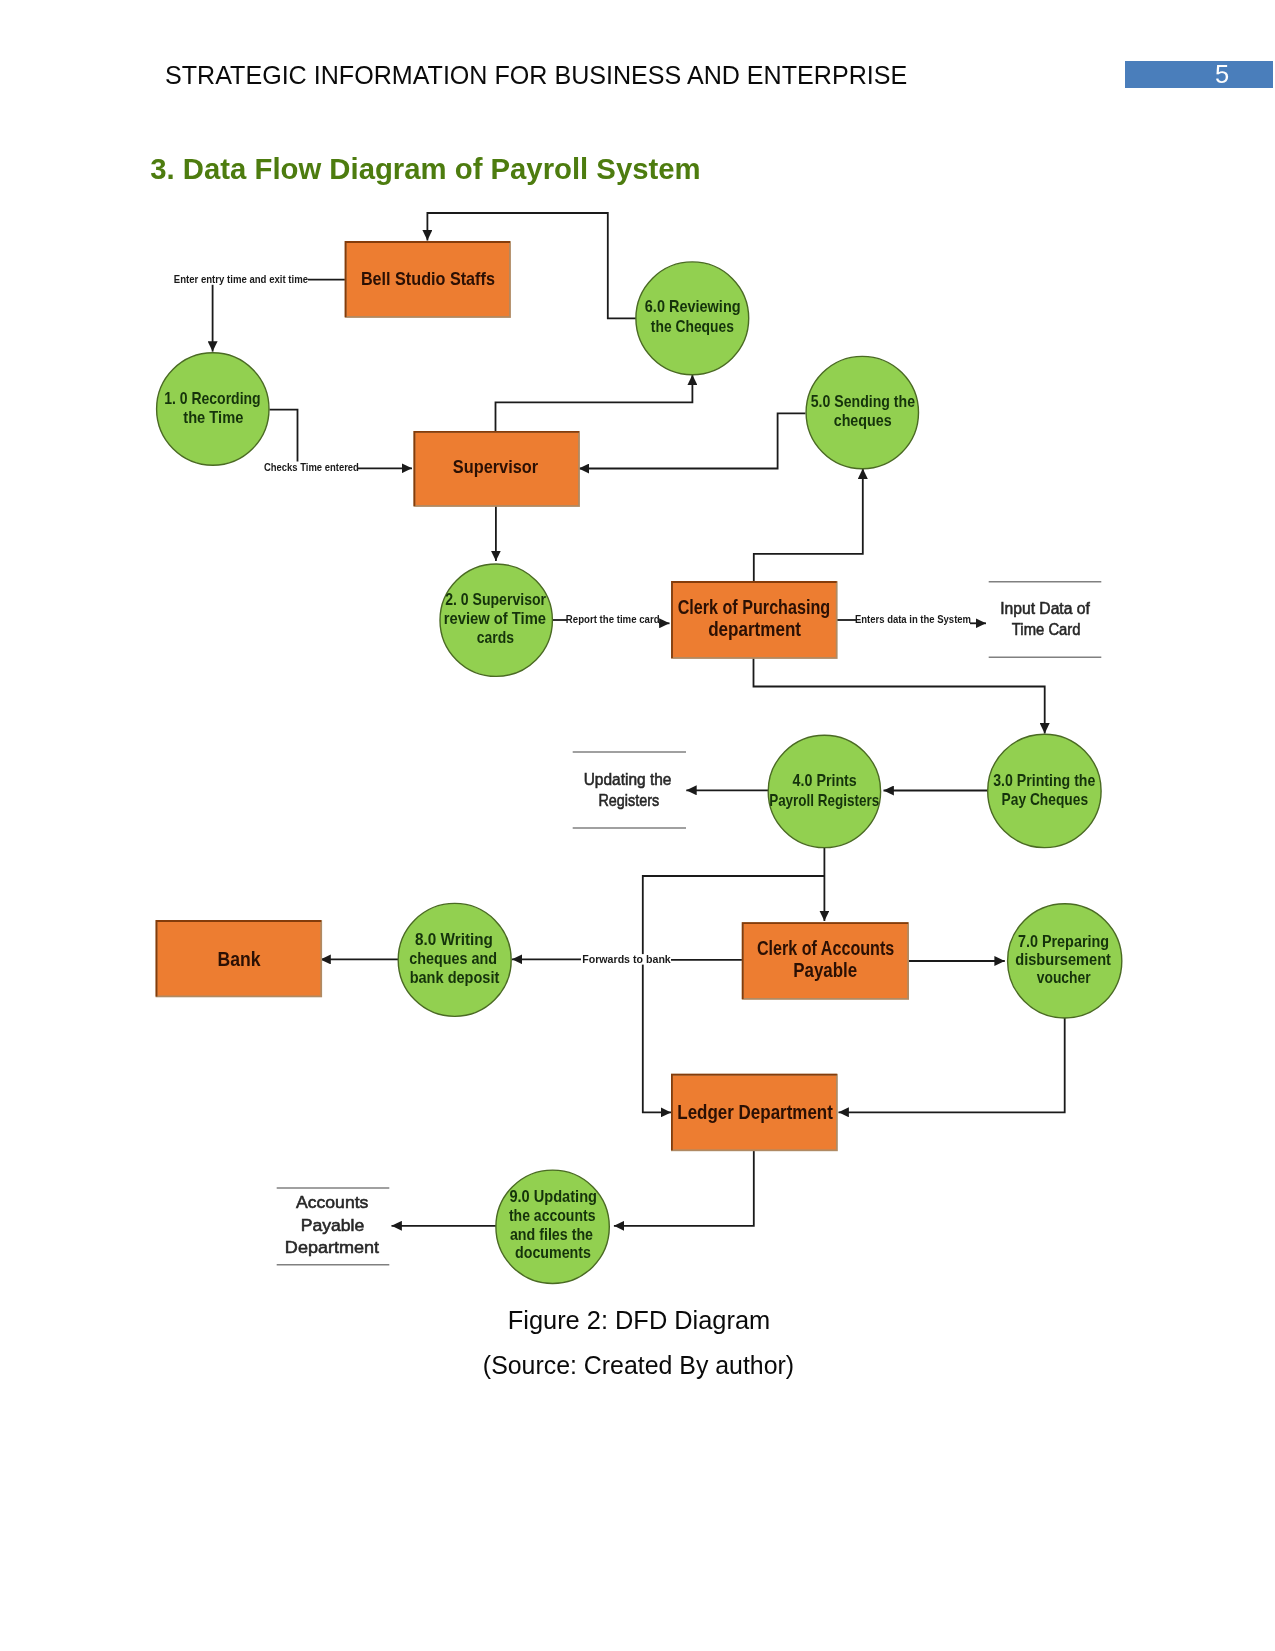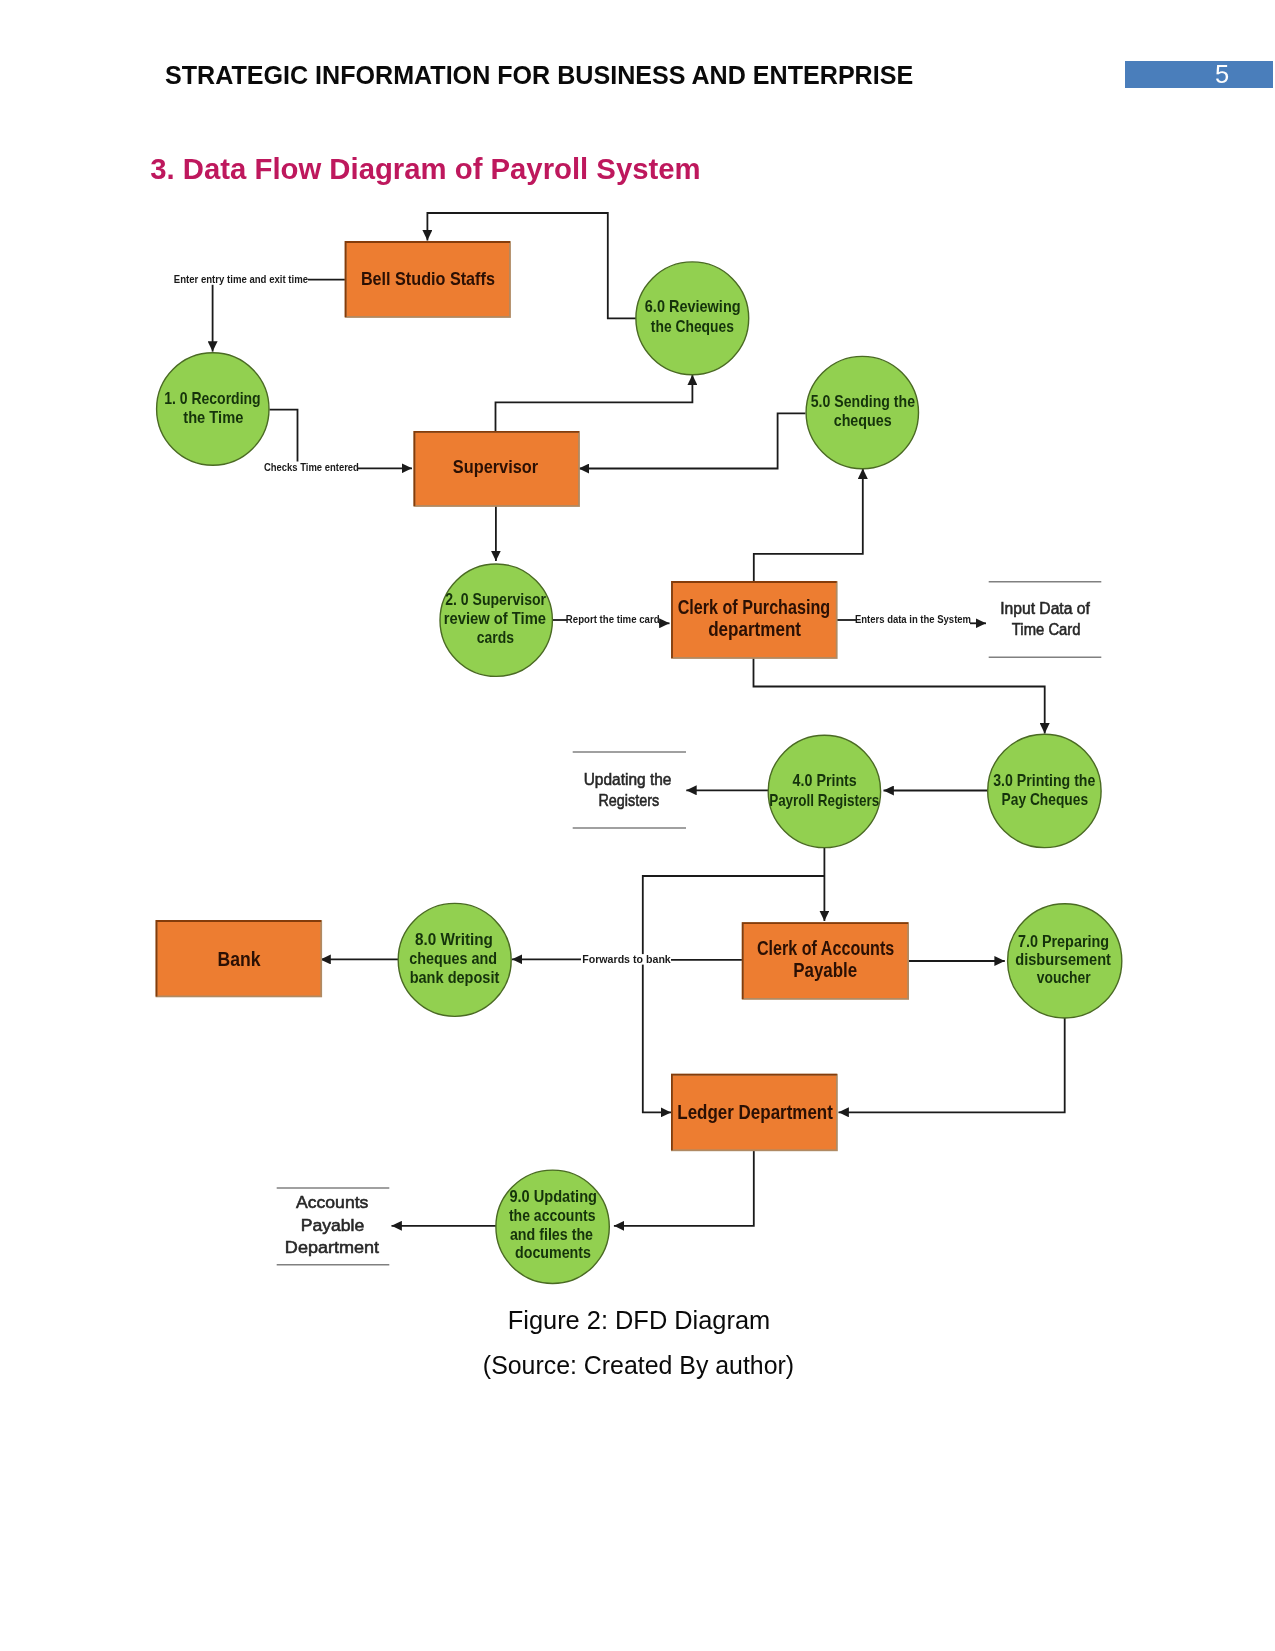--- a/index.html
+++ b/index.html
@@ -1,21 +1,21 @@
 <!DOCTYPE html>
 <html><head>
 <meta charset="utf-8">
 <style>
   html,body{margin:0;padding:0;}
   body{width:1275px;height:1651px;background:#ffffff;font-family:"Liberation Sans",sans-serif;position:relative;overflow:hidden;}
   #page{position:absolute;left:0;top:0;width:1275px;height:1651px;}
-  .hdr-title{position:absolute;left:165px;top:60.5px;font-size:25.1px;color:#0a0a0a;white-space:nowrap;font-weight:bold;}
+  .hdr-title{position:absolute;left:165px;top:60.5px;font-size:25.1px;color:#0a0a0a;white-space:nowrap;}
   .pagebox{position:absolute;left:1124.7px;top:61.1px;width:148.8px;height:27.3px;background:#4A7EBB;}
   .pagenum{position:absolute;left:1182.2px;top:61.1px;width:80px;text-align:center;line-height:27.3px;font-size:25.5px;color:#FDFDFD;}
-  .sec-title{position:absolute;left:150.3px;top:152px;font-size:29.3px;font-weight:bold;color:#be185d;white-space:nowrap;}
+  .sec-title{position:absolute;left:150.3px;top:152px;font-size:29.3px;font-weight:bold;color:#4d7c0f;white-space:nowrap;}
   .cap1{position:absolute;left:0;top:1305.5px;width:1278px;text-align:center;font-size:25.4px;color:#0a0a0a;}
   .cap1 b{font-weight:normal;}
   .cap2{position:absolute;left:0;top:1350.5px;width:1277px;text-align:center;font-size:24.9px;color:#0a0a0a;}
   #diagram{position:absolute;left:0;top:0;}
 </style>
 </head>
 <body>
 
 <div id="page">
   <div class="hdr-title">STRATEGIC INFORMATION FOR BUSINESS AND ENTERPRISE</div>

